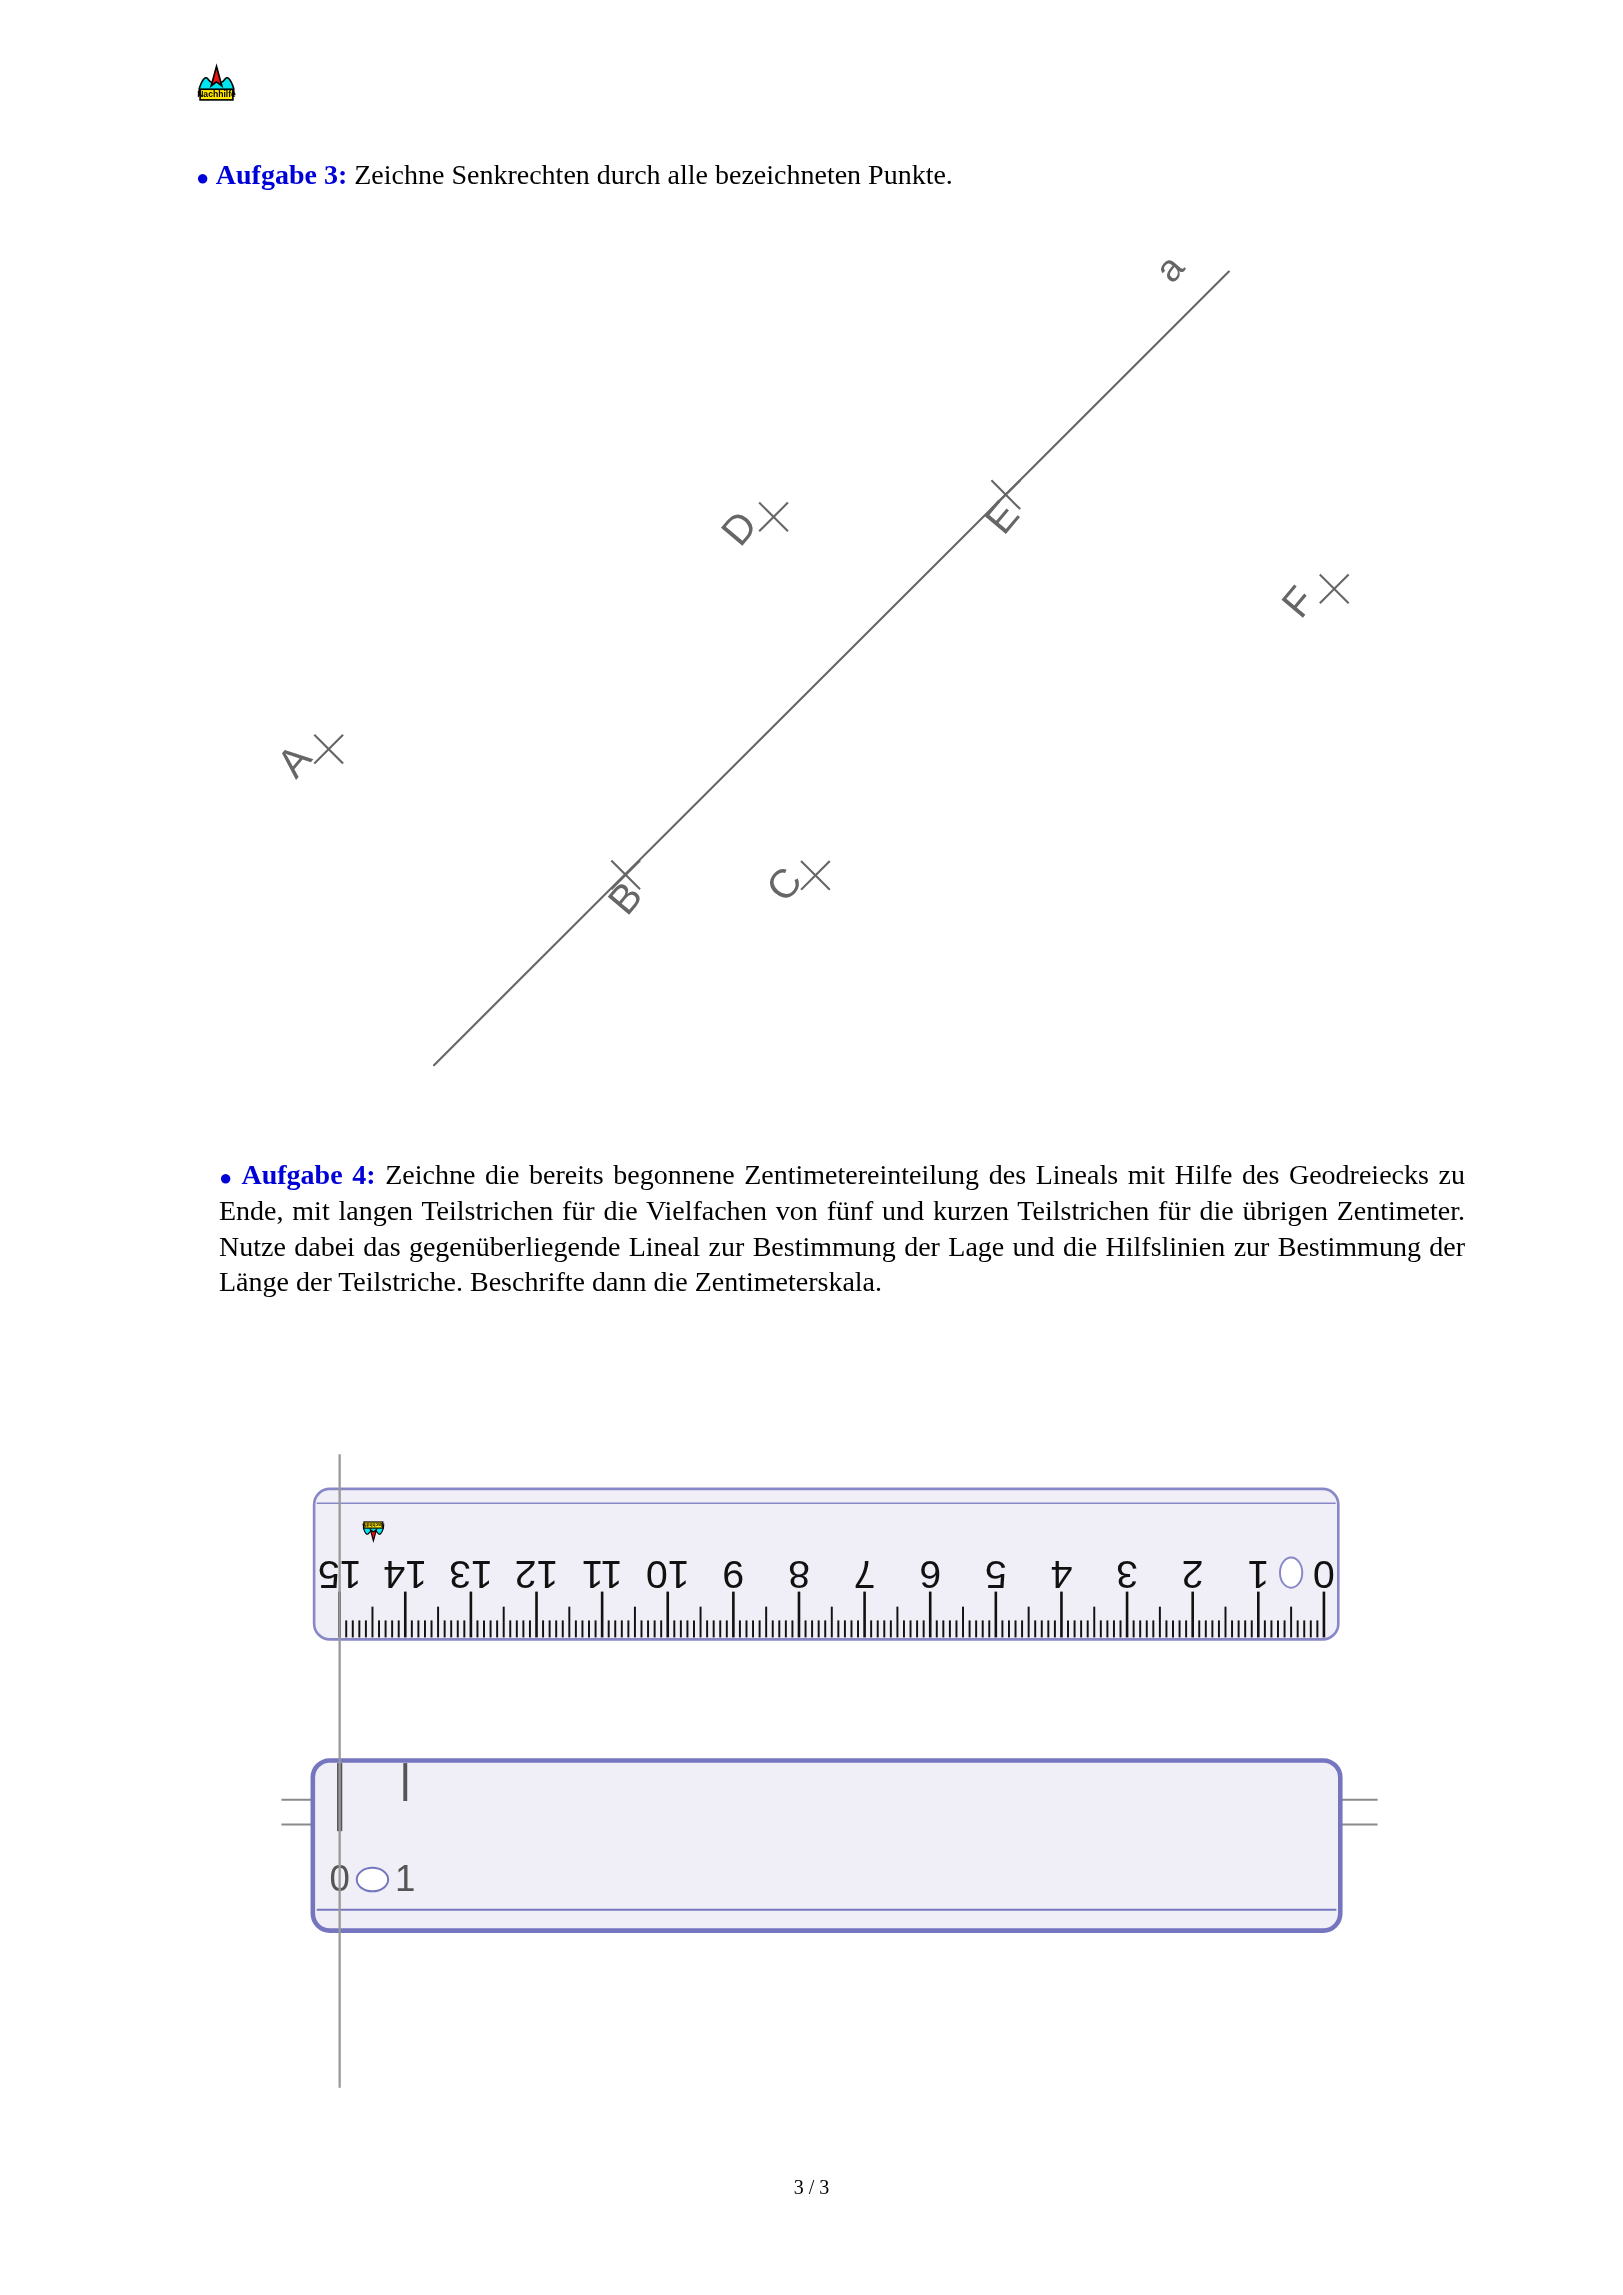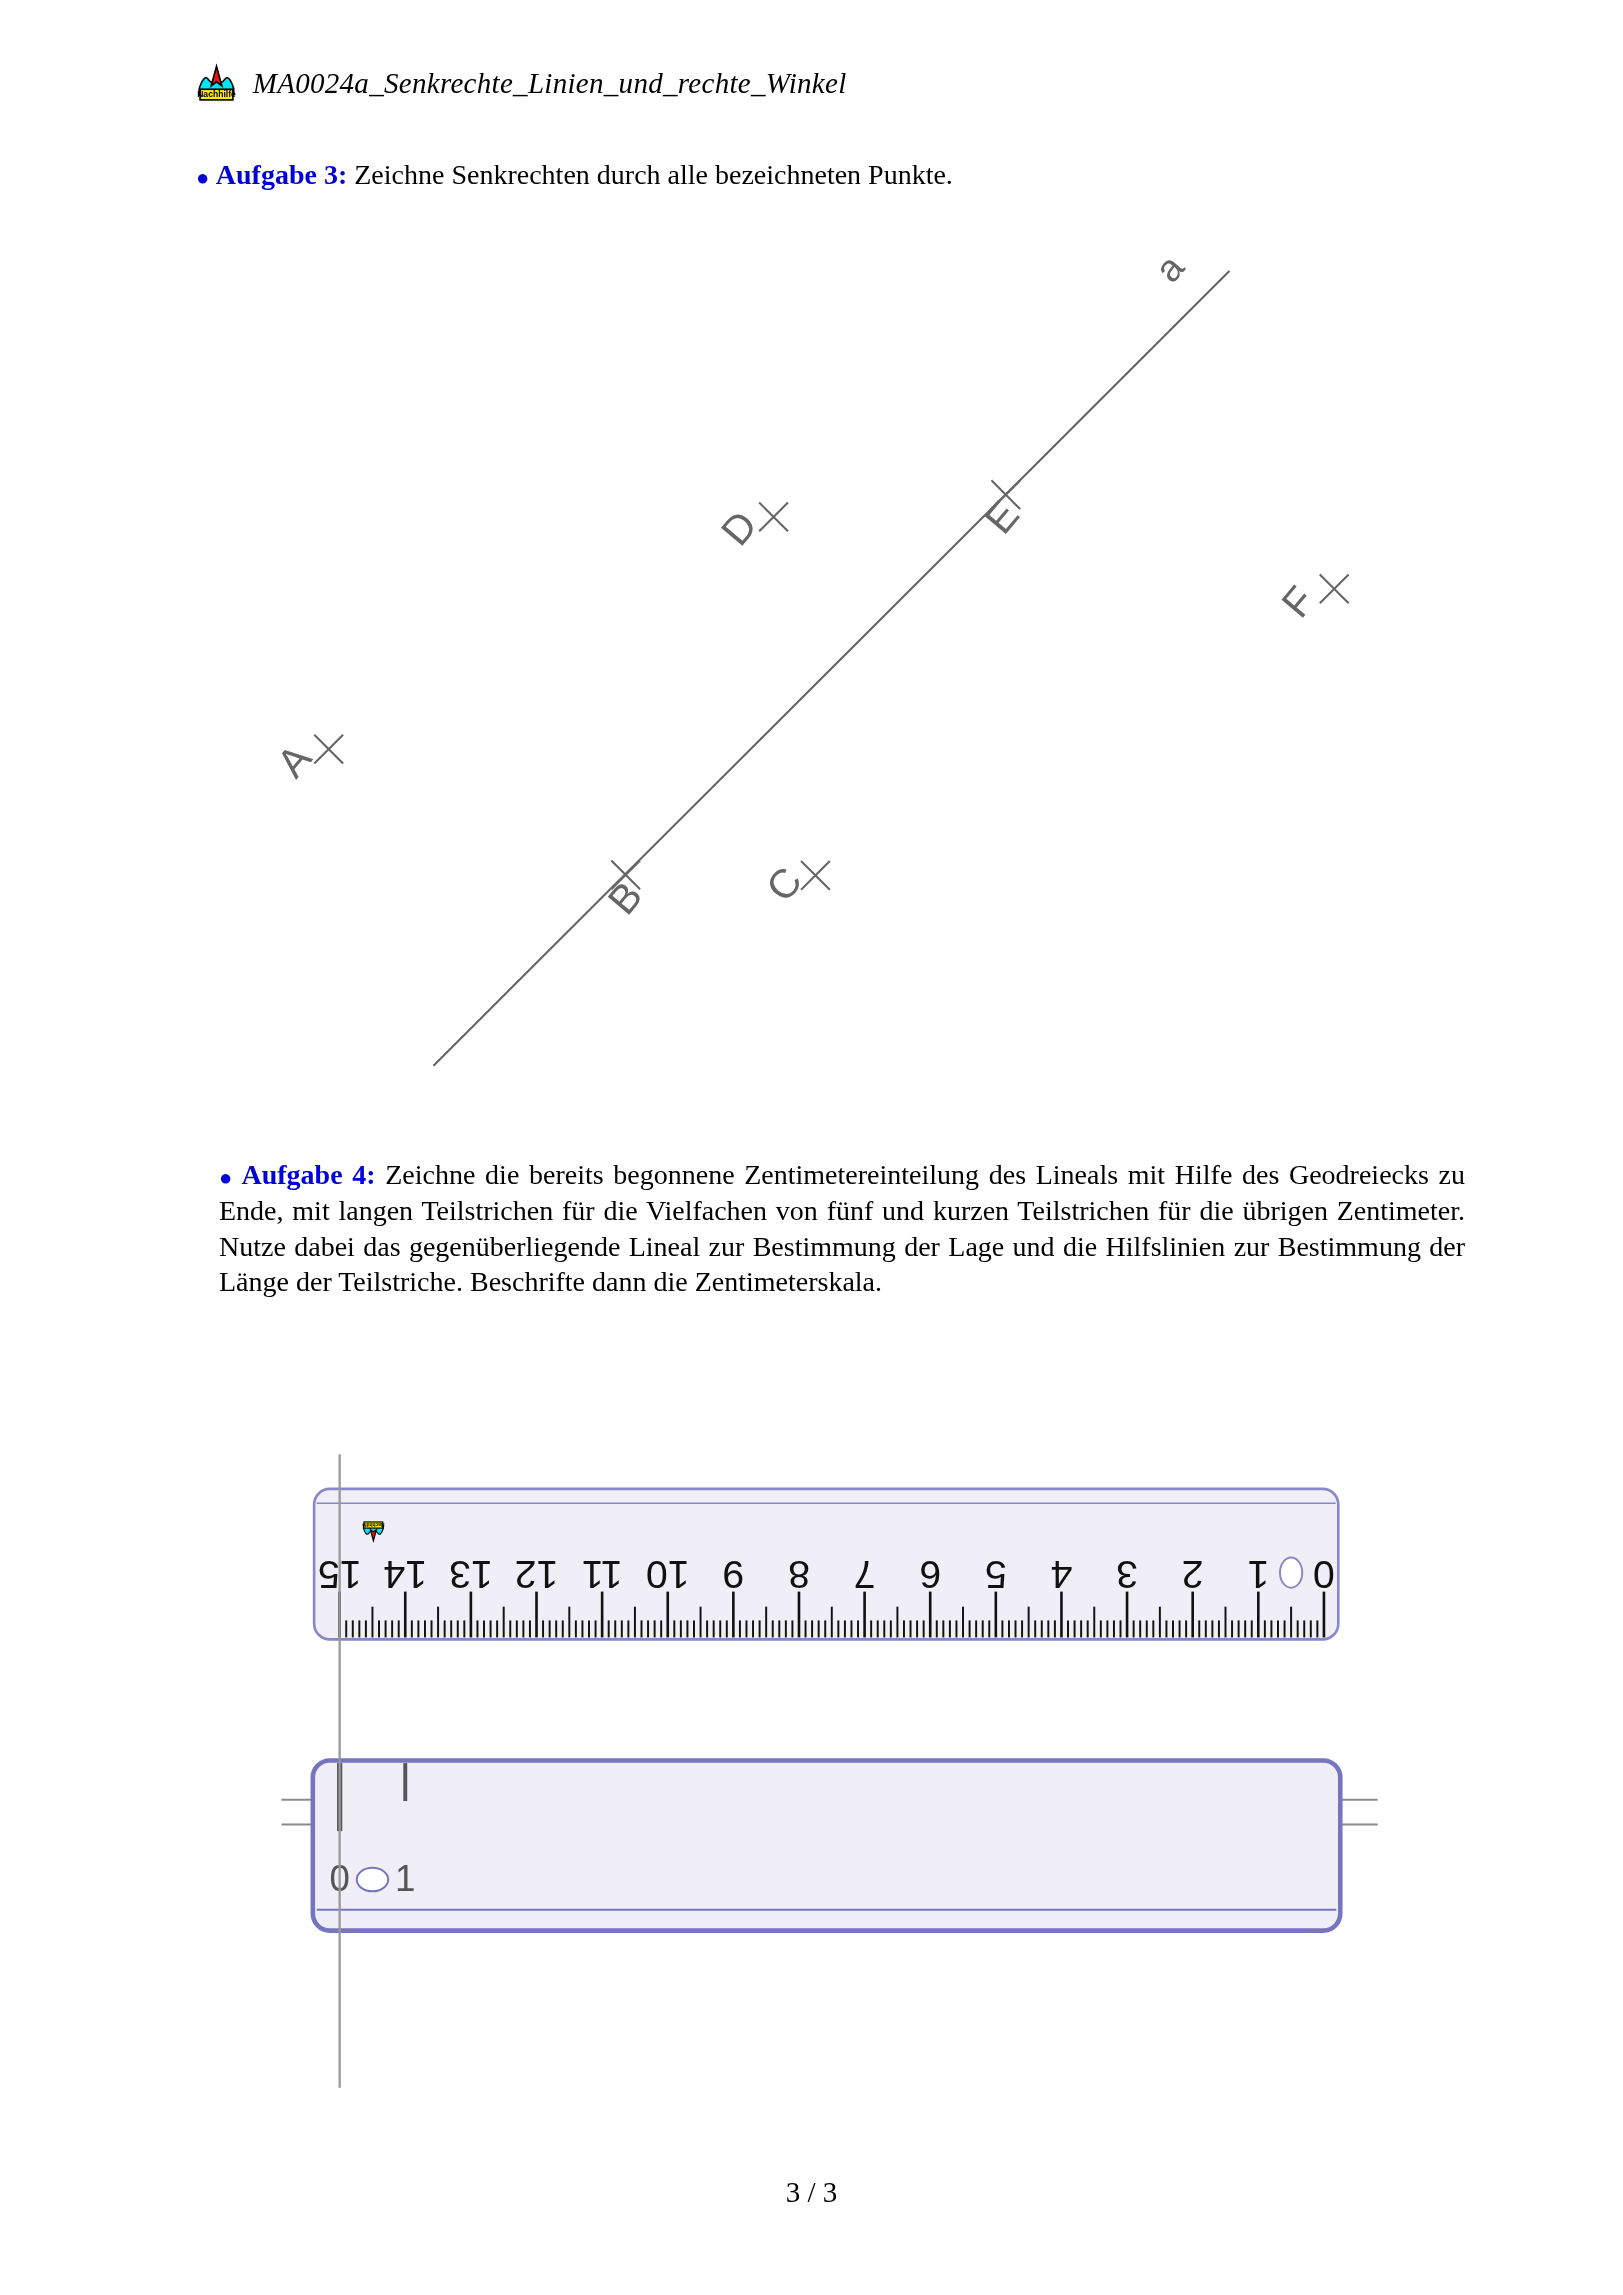--- a/index.html
+++ b/index.html
@@ -25,35 +25,34 @@
   
   #figure3{position:absolute;left:0;top:216px;width:1623px;height:929px;}
   #figure3 svg{display:block;}
 
   
   #rulerfig{position:absolute;left:0;top:1407px;width:1623px;height:720px;}
   #rulerfig svg{display:block;}
 
   
   #footer{position:absolute;left:0;top:2176px;width:1623px;text-align:center;
-          font-family:"Liberation Serif",serif;font-size:29px;color:#000;}
+          font-family:"Liberation Serif",serif;font-size:20px;color:#000;}
 </style>
 </head>
 <body>
 
 <div id="header">
   <span>
     <svg id="logo-main" viewBox="0 0 100 100">
       <path d="M8 78 L8 62 Q20 26 30 40 Q40 54 50 44 Q60 54 70 40 Q80 26 92 62 L92 78 Z" fill="#00e5f0" stroke="#000" stroke-width="4"></path>
       <path d="M50 8 L63 56 L50 46 L37 56 Z" fill="#ee1111" stroke="#000" stroke-width="4"></path>
       <rect x="10" y="64" width="80" height="26" fill="#ffe700" stroke="#000" stroke-width="4"></rect>
       <text x="50" y="84" font-family="Liberation Sans, sans-serif" font-size="21" font-weight="bold" text-anchor="middle" fill="#000">Nachhilfe</text>
     </svg>
   </span>
-  <span id="doc-title">MA0024a_Senkrechte_Linien_und_rechte_Winkel</span>
 </div>
 
 <div id="task3" class="task-block">
   <span class="task-text">
     <span class="bullet">●</span><span class="task-label">Aufgabe 3:</span><span> </span><span>Zeichne Senkrechten durch alle bezeichneten Punkte.</span>
   </span>
 </div>
 
 <div id="figure3">
   <svg width="1623" height="929" viewBox="0 0 2480 1420">

